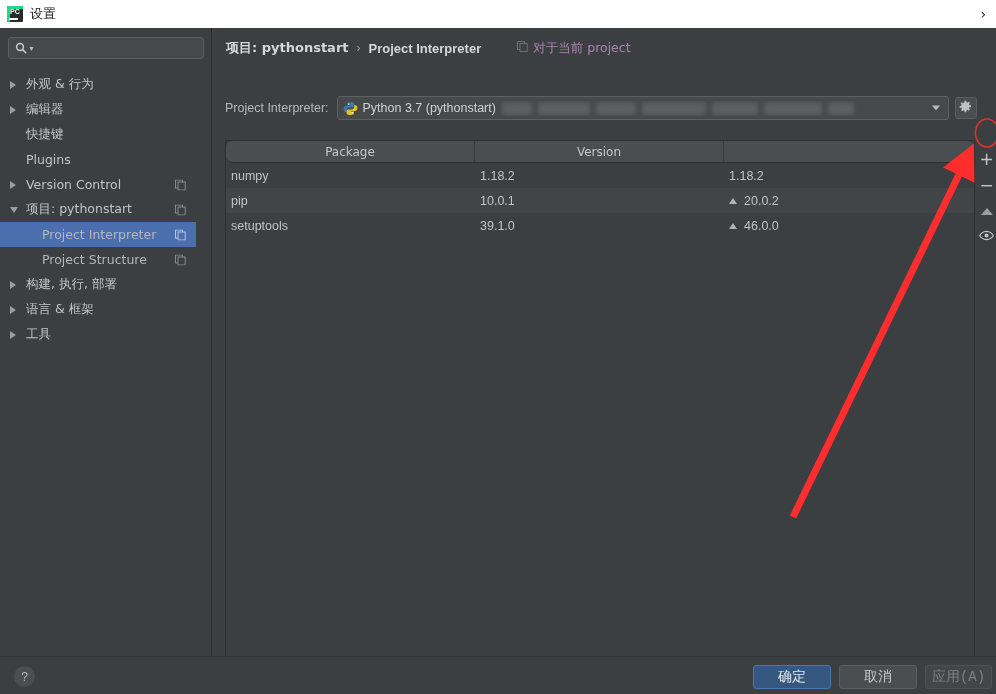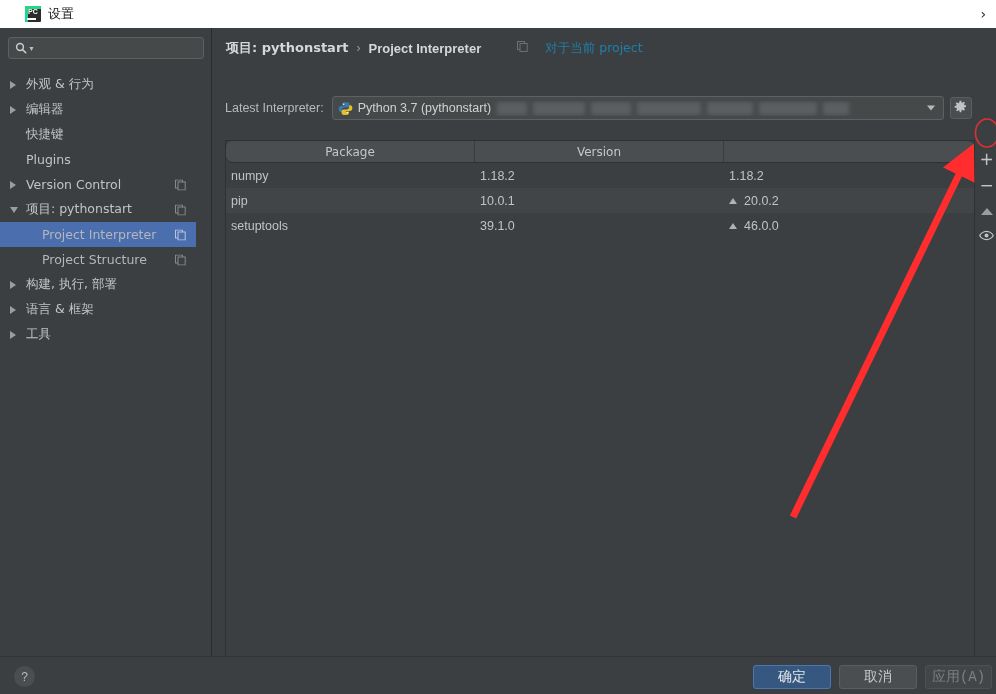--- a/index.html
+++ b/index.html
@@ -24,21 +24,21 @@
 
   
   .titlebar {
     position: absolute;
     left: 0; top: 0;
     width: 996px; height: 28px;
     background: #ffffff;
     display: flex;
     align-items: center;
     box-sizing: border-box;
-    padding: 0 8px 0 25px;
+    padding: 0 8px 0 7px;
   }
   .pc-icon {
     width: 16px; height: 16px;
     position: relative;
     flex: 0 0 auto;
     background: #2b2b2b;
     border-radius: 1px;
     overflow: hidden;
   }
   .pc-icon .bar-l {
@@ -200,23 +200,23 @@
     color: #d5d7d8;
     font-family: "Liberation Sans", sans-serif;
   }
   .crumb-scope {
     margin-left: 36px;
     display: flex;
     align-items: center;
     opacity: 0.62;
   }
   .crumb-scope-text {
-    margin-left: 17px;
+    margin-left: 5px;
     font-size: 12.5px;
-    color: #0ea5e9;
+    color: #f0abfc;
     font-family: "DejaVu Sans", "Liberation Sans", sans-serif;
   }
 
   .interp-row {
     position: absolute;
     left: 12px; top: 68px;
     width: 771px; height: 24px;
     display: flex;
     align-items: center;
   }
@@ -571,21 +571,21 @@
             <svg width="11" height="11" viewBox="0 0 11 11">
               <rect x="0.5" y="0.5" width="7" height="8" fill="none" stroke="#8b8e90"></rect>
               <rect x="3.0" y="2.5" width="7.2" height="8" fill="#3c3f41" stroke="#8b8e90"></rect>
             </svg>
           </span>
           <span class="crumb-scope-text">对于当前 project</span>
         </span>
       </div>
 
       <div class="interp-row">
-        <span class="interp-label">Latest Interpreter:</span>
+        <span class="interp-label">Project Interpreter:</span>
         <div class="combo">
           <span class="py-icon">
             <svg width="15" height="15" viewBox="0 0 16 16">
               <path d="M7.6 1.2c-2 0-3.3.6-3.3 2v1.7h3.4v0.5H3.2c-1.4 0-2.5 0.9-2.5 3.1 0 2.1 0.9 3.1 2.2 3.1h1.2v-2c0-1.5 1.2-2.6 2.7-2.6h3.3c1.2 0 2.1-0.9 2.1-2.1V3.2c0-1.1-1-2-2.5-2H7.6z" fill="#3c78aa"></path>
               <path d="M8.4 14.8c2 0 3.3-.6 3.3-2v-1.7H8.3v-0.5h4.5c1.4 0 2.5-0.9 2.5-3.1 0-2.1-0.9-3.1-2.2-3.1h-1.2v2c0 1.5-1.2 2.6-2.7 2.6H5.9c-1.2 0-2.1 0.9-2.1 2.1v1.7c0 1.1 1 2 2.5 2h2.1z" fill="#e3c02e"></path>
               <circle cx="6.1" cy="3.4" r="0.75" fill="#ffffff"></circle>
               <circle cx="9.9" cy="12.6" r="0.75" fill="#ffffff"></circle>
             </svg>
           </span>
           <span class="combo-text">Python 3.7 (pythonstart)</span>

